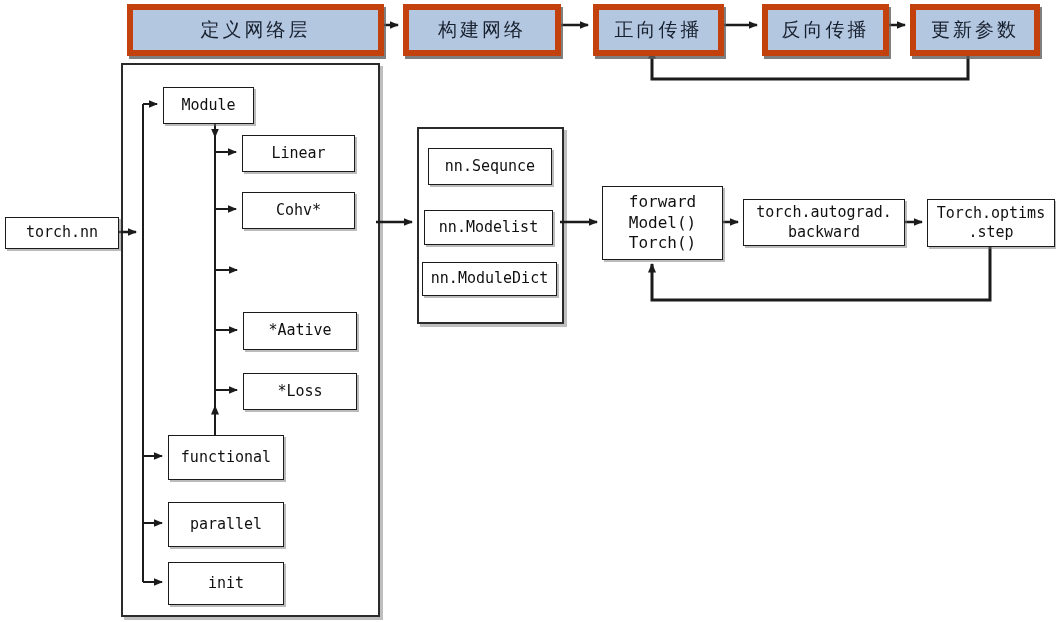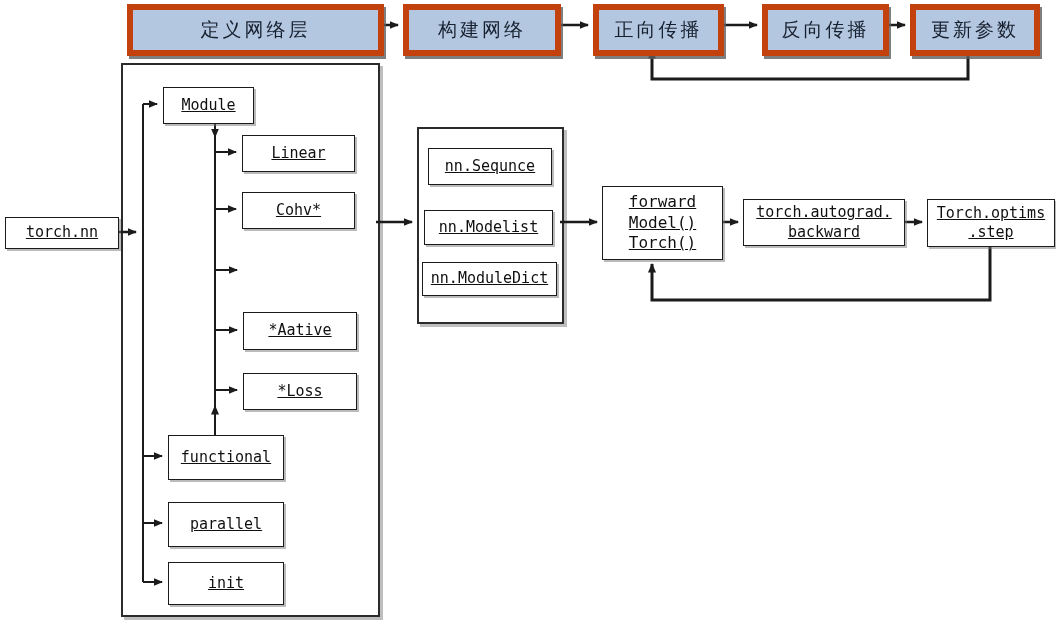--- a/index.html
+++ b/index.html
@@ -19,21 +19,21 @@
     font-family:"DejaVu Sans","Liberation Sans",sans-serif;
     font-size:19px;letter-spacing:3px;color:#17202e;
   }
   .mono{
     position:absolute;z-index:3;background:#ffffff;border:1.6px solid #1b1b1b;
     box-shadow:2px 2px 0 rgba(120,120,120,.5);
     display:flex;flex-direction:column;align-items:center;justify-content:center;
     font-family:"DejaVu Sans Mono","Liberation Mono",monospace;
     font-size:15px;line-height:1.3;color:#101010;white-space:pre;
   }
-  .mono .ln{display:block;text-align:center;text-decoration:underline;}
+  .mono .ln{display:block;text-align:center;}
 </style>
 </head>
 <body>
 
 <div class="stage">
 
   <div class="frame" style="left:121px;top:63px;width:255px;height:550px"></div>
   <div class="frame" style="left:417px;top:127px;width:143px;height:193px"></div>
 
   <svg class="wires" width="1056" height="622" viewBox="0 0 1056 622">

